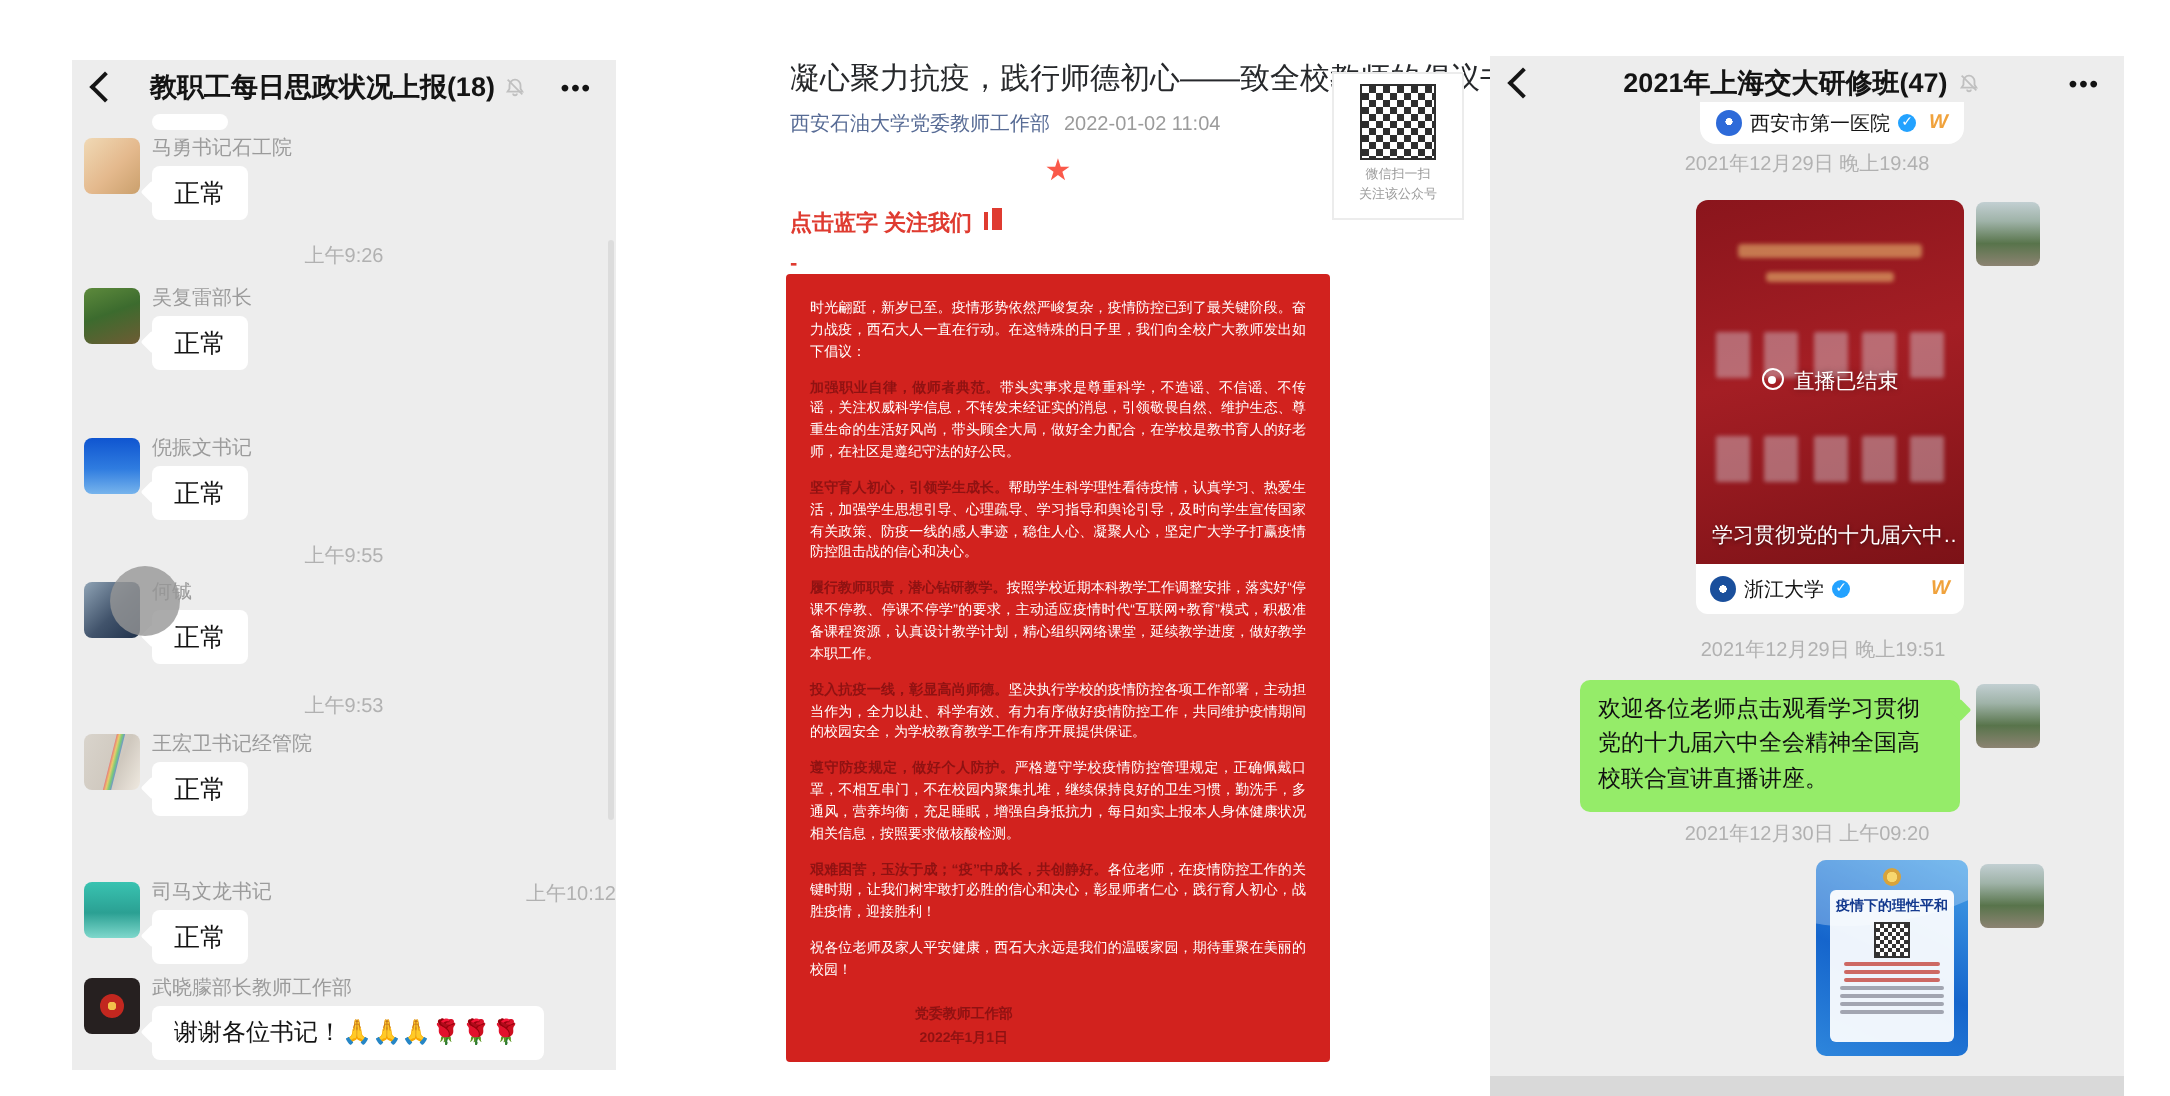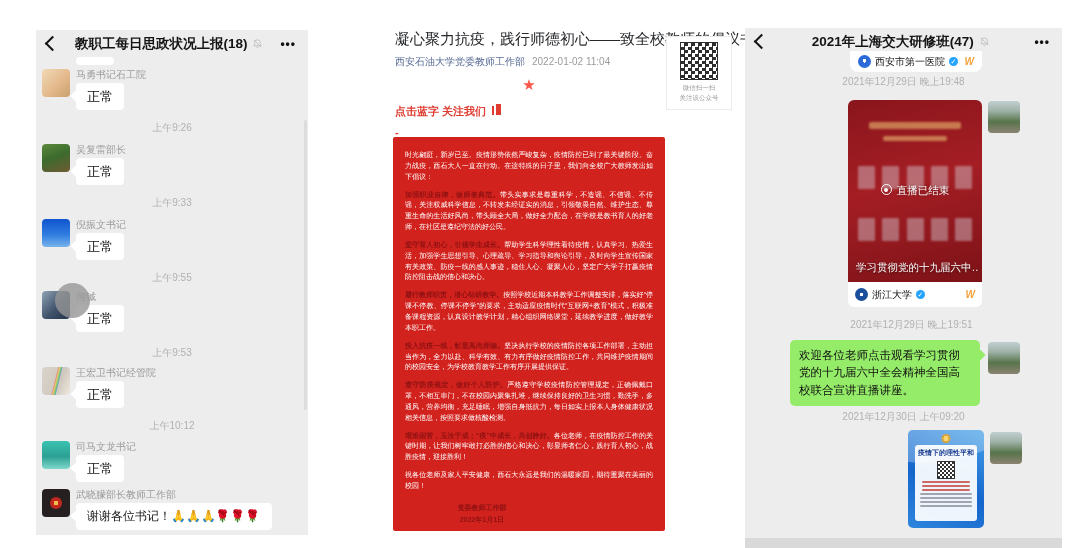--- a/index.html
+++ b/index.html
@@ -159,21 +159,20 @@
   </div>
   <div class="time-sep" style="top:91px;">上午9:26</div>
 
   <div class="msg" style="top:114px;">
     <div class="avatar av-forest"></div>
     <div class="msg-body">
       <div class="msg-name">吴复雷部长</div>
       <div class="bubble">正常</div>
     </div>
   </div>
-  <div class="time-sep" style="top:166px;">上午9:33</div>
 
   <div class="msg" style="top:189px;">
     <div class="avatar av-bluesky"></div>
     <div class="msg-body">
       <div class="msg-name">倪振文书记</div>
       <div class="bubble">正常</div>
     </div>
   </div>
   <div class="time-sep" style="top:241px;">上午9:55</div>
 
@@ -187,21 +186,21 @@
   <div class="gray-circle" style="left:19px;top:253px;width:35px;height:35px;"></div>
   <div class="time-sep" style="top:316px;">上午9:53</div>
 
   <div class="msg" style="top:337px;">
     <div class="avatar av-rainbow"></div>
     <div class="msg-body">
       <div class="msg-name">王宏卫书记经管院</div>
       <div class="bubble">正常</div>
     </div>
   </div>
-  <div class="time-sep" style="top:389px;">上午10:12</div>
+  <div class="time-sep" style="top:410px;text-align:right;">上午10:12</div>
 
   <div class="msg" style="top:411px;">
     <div class="avatar av-sea"></div>
     <div class="msg-body">
       <div class="msg-name">司马文龙书记</div>
       <div class="bubble">正常</div>
     </div>
   </div>
 
   <div class="msg" style="top:459px;">

